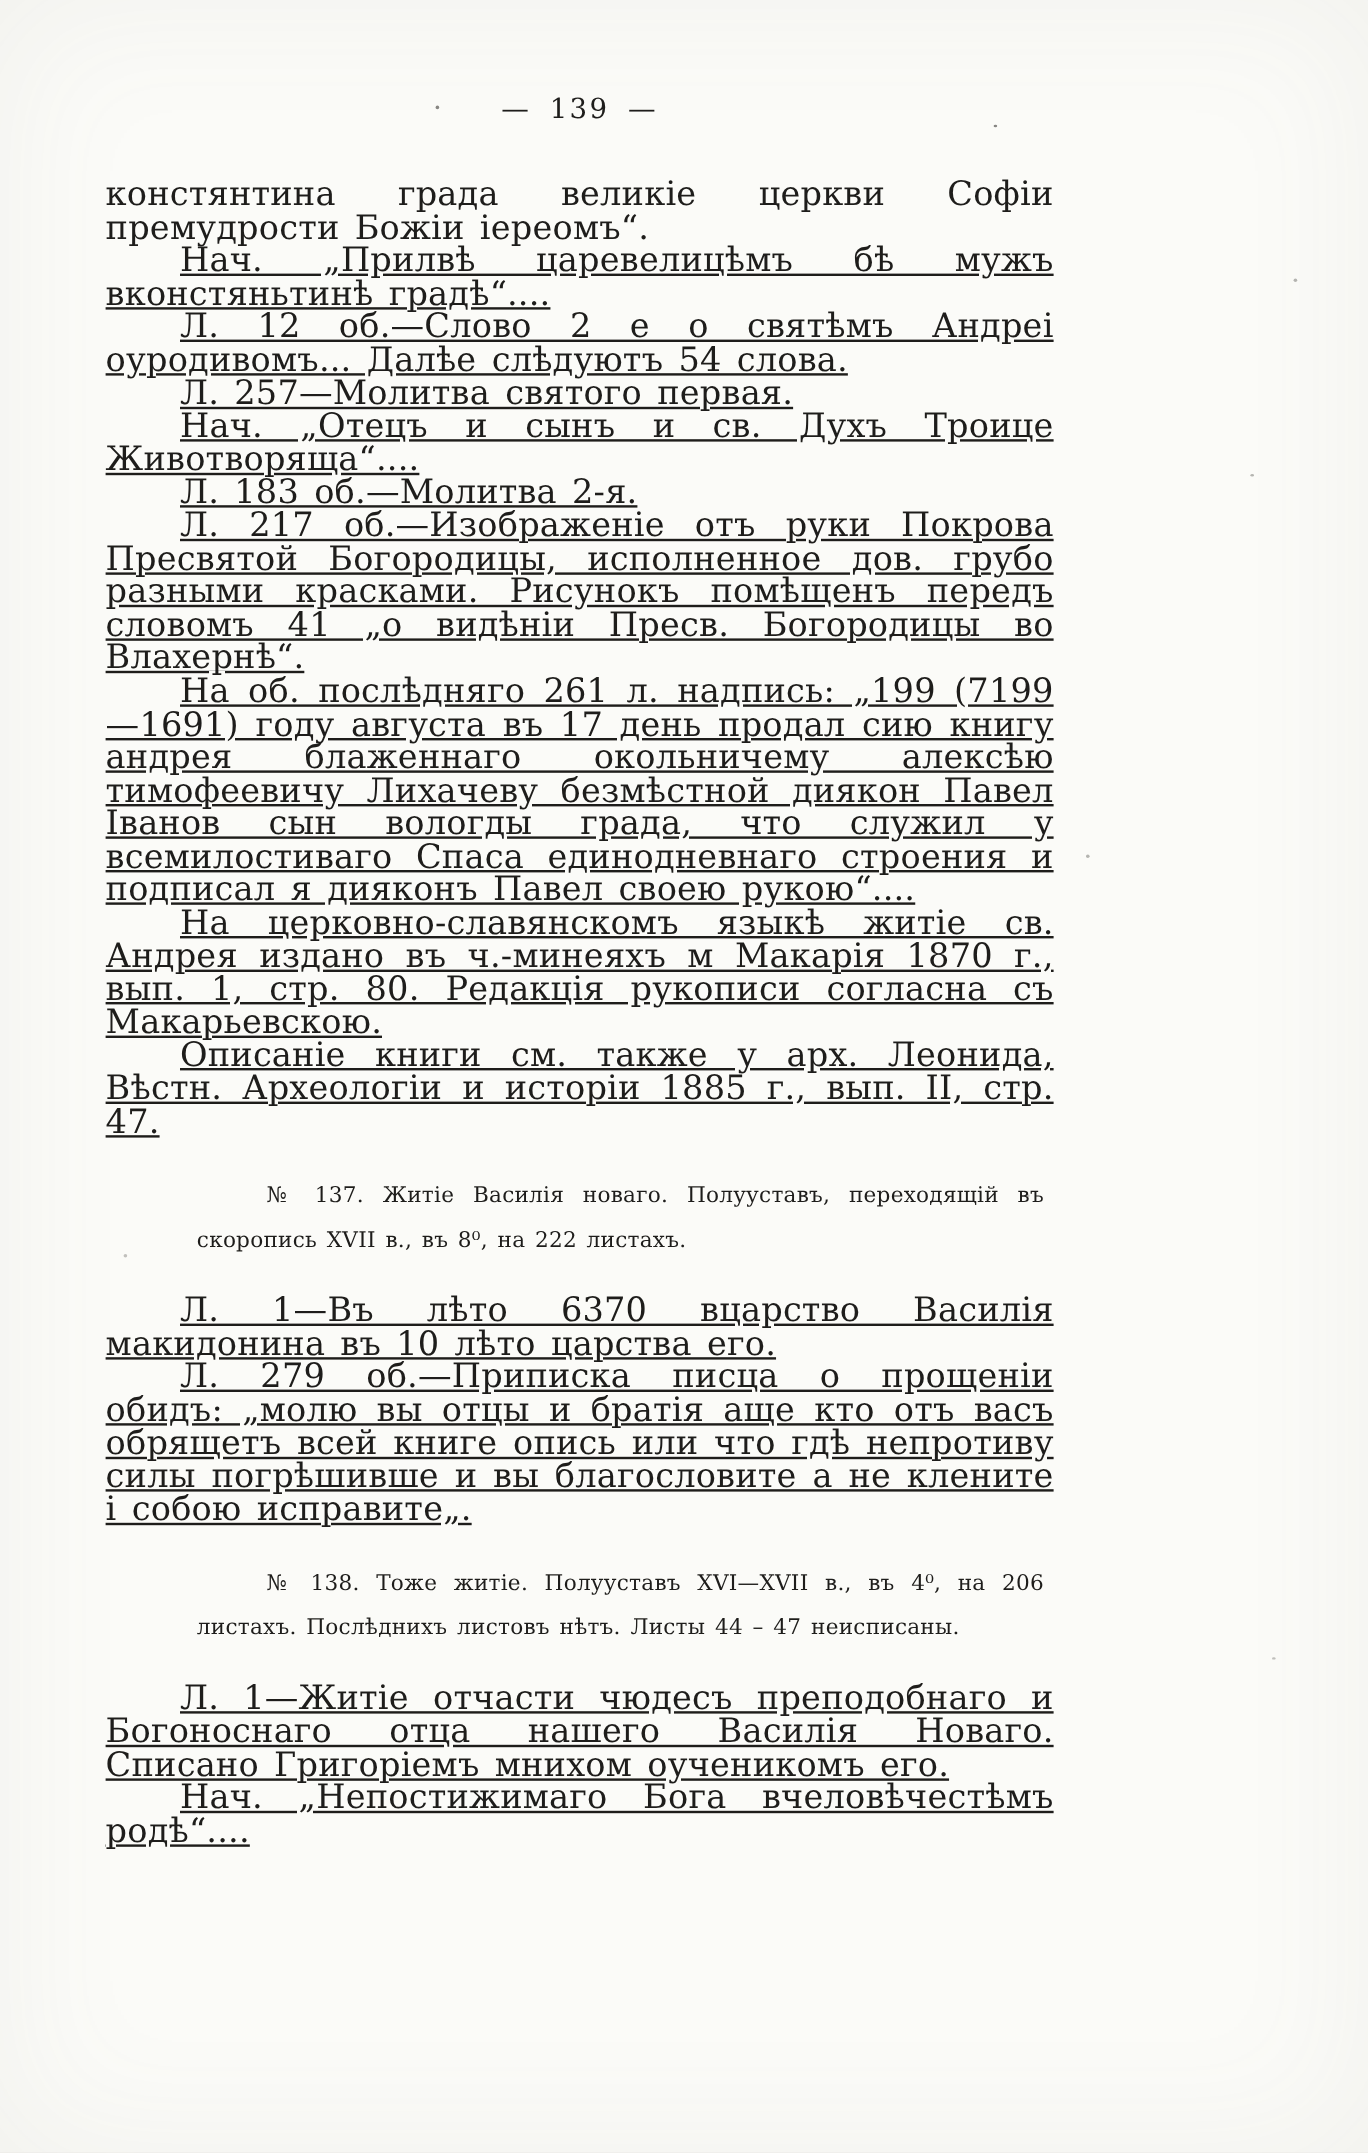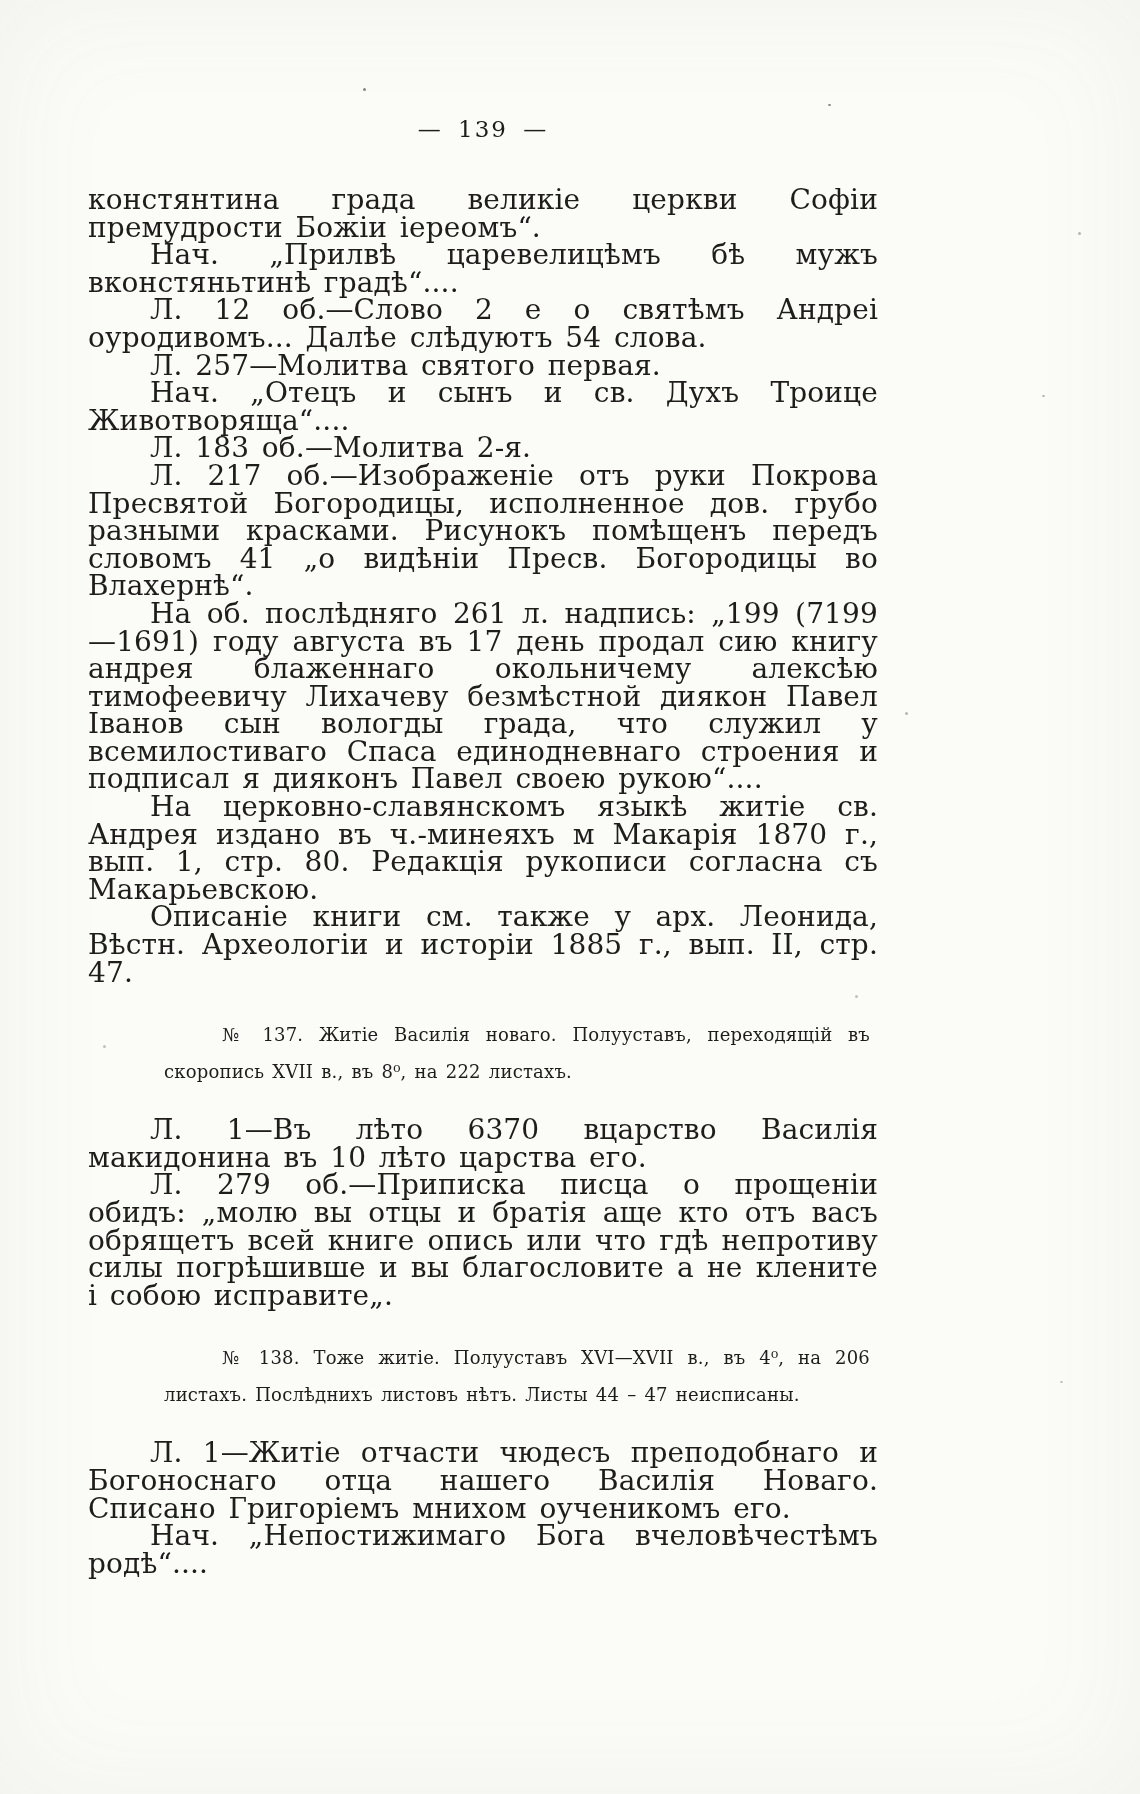--- a/index.html
+++ b/index.html
@@ -8,21 +8,21 @@
     background: #e9e7e2;
   }
   .page {
     position: relative;
     width: 1140px;
     height: 1794px;
     margin: 0 auto;
     background: #fbfbf8;
     box-shadow: inset 0 0 120px rgba(120,115,100,0.07);
     box-sizing: border-box;
-    padding-top: 116px;
+    padding-top: 78px;
     overflow: hidden;
     font-family: "DejaVu Serif", serif;
     color: #1e1d1b;
   }
   .content {
     width: 790px;
     margin-left: 88px;
   }
   .page-number {
     text-align: center;
@@ -34,20 +34,21 @@
   .para {
     margin: 0;
     font-size: 28px;
     line-height: 27.6px;
     text-align: justify;
     word-spacing: 0.13em;
     letter-spacing: 0.15px;
   }
   .para.indent {
     text-indent: 62px;
+    text-decoration: underline;
   }
   .heading {
     margin: 30px 8px 26px 76px;
     font-size: 18px;
     line-height: 37px;
     text-indent: 58px;
     text-align: justify;
     word-spacing: 0.12em;
     letter-spacing: 0.2px;
   }

